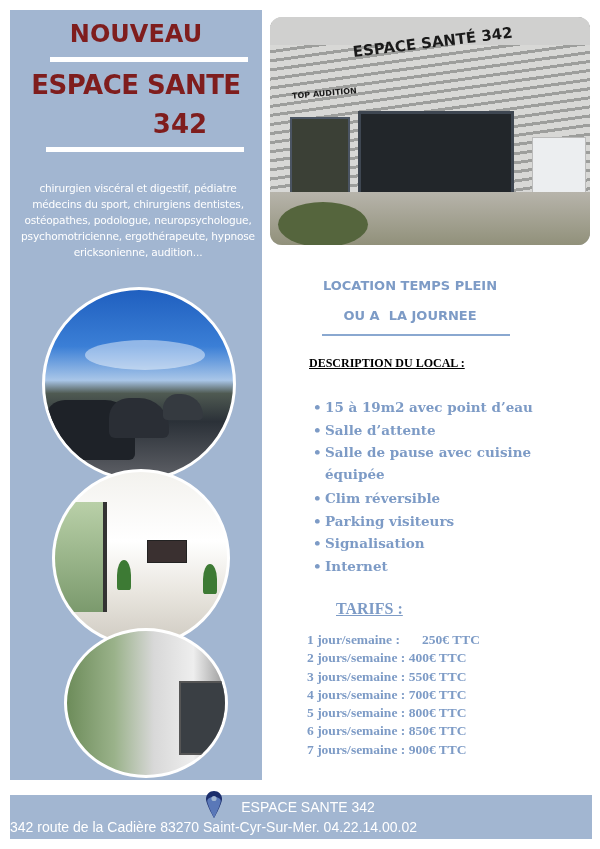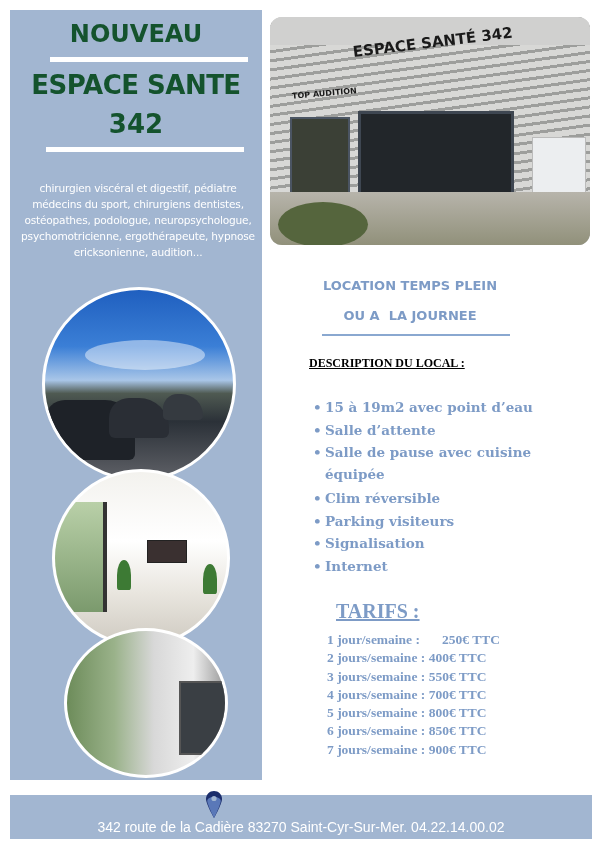--- a/index.html
+++ b/index.html
@@ -1,21 +1,21 @@
 <!DOCTYPE html>
 <html><head>
 <meta charset="utf-8">
 <style>
   html, body { margin:0; padding:0; }
   body { width:600px; height:849px; background:#ffffff; position:relative; overflow:hidden; font-family:"Liberation Sans", sans-serif; }
   .left-panel { position:absolute; left:10px; top:10px; width:252px; height:770px; background:#a2b6d1; }
-  .title { position:absolute; left:0; width:252px; text-align:center; color:#14532d; font-family:"DejaVu Sans", sans-serif; font-weight:bold; }
+  .title { position:absolute; left:0; width:252px; text-align:center; color:#7f1d1d; font-family:"DejaVu Sans", sans-serif; font-weight:bold; }
   .t1 { top:10px; font-size:24px; }
   .t2 { top:60px; font-size:26px; letter-spacing:-0.5px; }
-  .t3 { top:99px; font-size:26px; }
+  .t3 { top:99px; font-size:26px;margin-left:44px; }
   .rule { position:absolute; height:5px; background:#ffffff; }
   .r1 { left:40px; width:198px; top:47px; }
   .r2 { left:36px; width:198px; top:137px; }
   .specialties { position:absolute; left:4px; top:170px; width:248px; text-align:center; color:#ffffff; font-family:"DejaVu Sans", sans-serif; font-weight:normal; font-size:10.6px; line-height:16px; letter-spacing:-0.2px; }
   .circle { position:absolute; border-radius:50%; border:3px solid #ffffff; overflow:hidden; box-sizing:border-box; }
   .c1 { left:42px; top:287px; width:194px; height:194px; background:linear-gradient(180deg,#1f5fbf 0%,#3b7fd6 30%,#a9c6e8 48%,#4f5a52 55%,#2b3138 70%,#5e6066 100%); }
   .c2 { left:52px; top:469px; width:178px; height:178px; background:linear-gradient(180deg,#f3f2ee 0%,#ffffff 40%,#e9e6df 70%,#cfcac1 100%); }
   .c3 { left:64px; top:628px; width:164px; height:150px; background:linear-gradient(90deg,#6d8c5a 0%,#9ab28a 30%,#d8d8d8 55%,#eeeeee 80%,#9a9a9a 100%); }
   .c1 .sky-cloud { position:absolute; left:40px; top:50px; width:120px; height:30px; border-radius:50%; background:rgba(255,255,255,0.45); }
   .c1 .car { position:absolute; border-radius:20px 30px 6px 6px; background:#1e2228; }
@@ -34,28 +34,28 @@
   .photo .ground { position:absolute; left:0; top:175px; width:100%; height:60px; background:linear-gradient(180deg,#b7b4ab,#8c8c74); }
   .photo .bush { position:absolute; left:8px; top:185px; width:90px; height:45px; border-radius:50%; background:#55653d; }
   .right-head { position:absolute; left:300px; width:220px; text-align:center; color:#7d9bc6; font-family:"DejaVu Sans", sans-serif; font-weight:bold; font-size:13px; line-height:18px; }
   .rh1 { top:277px; }
   .rule-blue { position:absolute; left:322px; top:334px; width:188px; height:2px; background:#8aa8d0; }
   .desc-title { position:absolute; left:309px; top:356px; color:#000000; font-family:"Liberation Serif", serif; font-weight:bold; font-size:12px; text-decoration:underline; }
   .features { position:absolute; left:313px; top:396px; margin:0; padding:0; list-style:none; color:#7d9bc6; font-family:"DejaVu Serif", serif; font-weight:bold; font-size:13.5px; }
   .features li { position:relative; padding-left:12px; line-height:22.5px; }
   .features li .bullet { position:absolute; left:0; top:0; }
   .features li.multi { line-height:22px; margin-bottom:2px; }
-  .tarifs-title { position:absolute; left:336px; top:600px; color:#7d9bc6; font-family:"Liberation Serif", serif; font-weight:bold; font-size:20px; text-decoration:underline; }
+  .tarifs-title { position:absolute; left:336px; top:600px; color:#7d9bc6; font-family:"Liberation Serif", serif; font-weight:bold; font-size:16px; text-decoration:underline; }
   .tarifs { position:absolute; left:307px; top:631px; color:#7d9bc6; font-family:"Liberation Serif", serif; font-weight:bold; font-size:13.5px; }
   .tarif-row { height:18.3px; line-height:18.3px; white-space:nowrap; }
-  .tarif-row .lbl { display:inline-block;margin-left:20px; }
+  .tarif-row .lbl { display:inline-block; }
   .footer { position:absolute; left:10px; top:795px; width:582px; height:44px; background:#a2b6d1; }
   .footer .pin { position:absolute; left:196px; top:-4px; width:16px; height:27px; }
   .footer .name { position:absolute; left:0; width:100%; top:4px; text-align:center; color:#ffffff; font-family:"Liberation Sans", sans-serif; font-size:14px; padding-left:14px; box-sizing:border-box; }
-  .footer .addr { position:absolute; left:0; width:100%; top:24px; text-align:center; color:#ffffff; font-family:"Liberation Sans", sans-serif; font-size:14px; }
+  .footer .addr { position:absolute; left:0; width:100%; top:24px; color:#ffffff; font-family:"Liberation Sans", sans-serif; font-size:14px; }
 </style>
 </head>
 <body>
 
 <div class="left-panel">
   <div class="title t1">NOUVEAU</div>
   <div class="rule r1"></div>
   <div class="title t2">ESPACE SANTE</div>
   <div class="title t3">342</div>
   <div class="rule r2"></div>
@@ -117,14 +117,15 @@
   <div class="tarif-row"><span class="lbl">6 jours/semaine :</span> <span>850€ TTC</span></div>
   <div class="tarif-row"><span class="lbl">7 jours/semaine :</span> <span>900€ TTC</span></div>
 </div>
 
 <div class="footer">
   <svg class="pin" viewBox="0 0 16 27">
     <path d="M8 0 C3.5 0 0 3.5 0 8 C0 13 8 27 8 27 C8 27 16 13 16 8 C16 3.5 12.5 0 8 0 Z" fill="#1b2d6b"></path>
     <path d="M8 6 C3.5 6 1.2 8 1.2 10 C1.5 14 8 27 8 27 C8 27 14.5 14 14.8 10 C14.8 8 12.5 6 8 6 Z" fill="#5a78b8"></path>
     <circle cx="8" cy="7.5" r="2.6" fill="#a2b6d1"></circle>
   </svg>
+  <div class="name">ESPACE SANTE 342</div>
   <div class="addr">342 route de la Cadière 83270 Saint-Cyr-Sur-Mer. 04.22.14.00.02</div>
 </div>
 
 </body></html>

